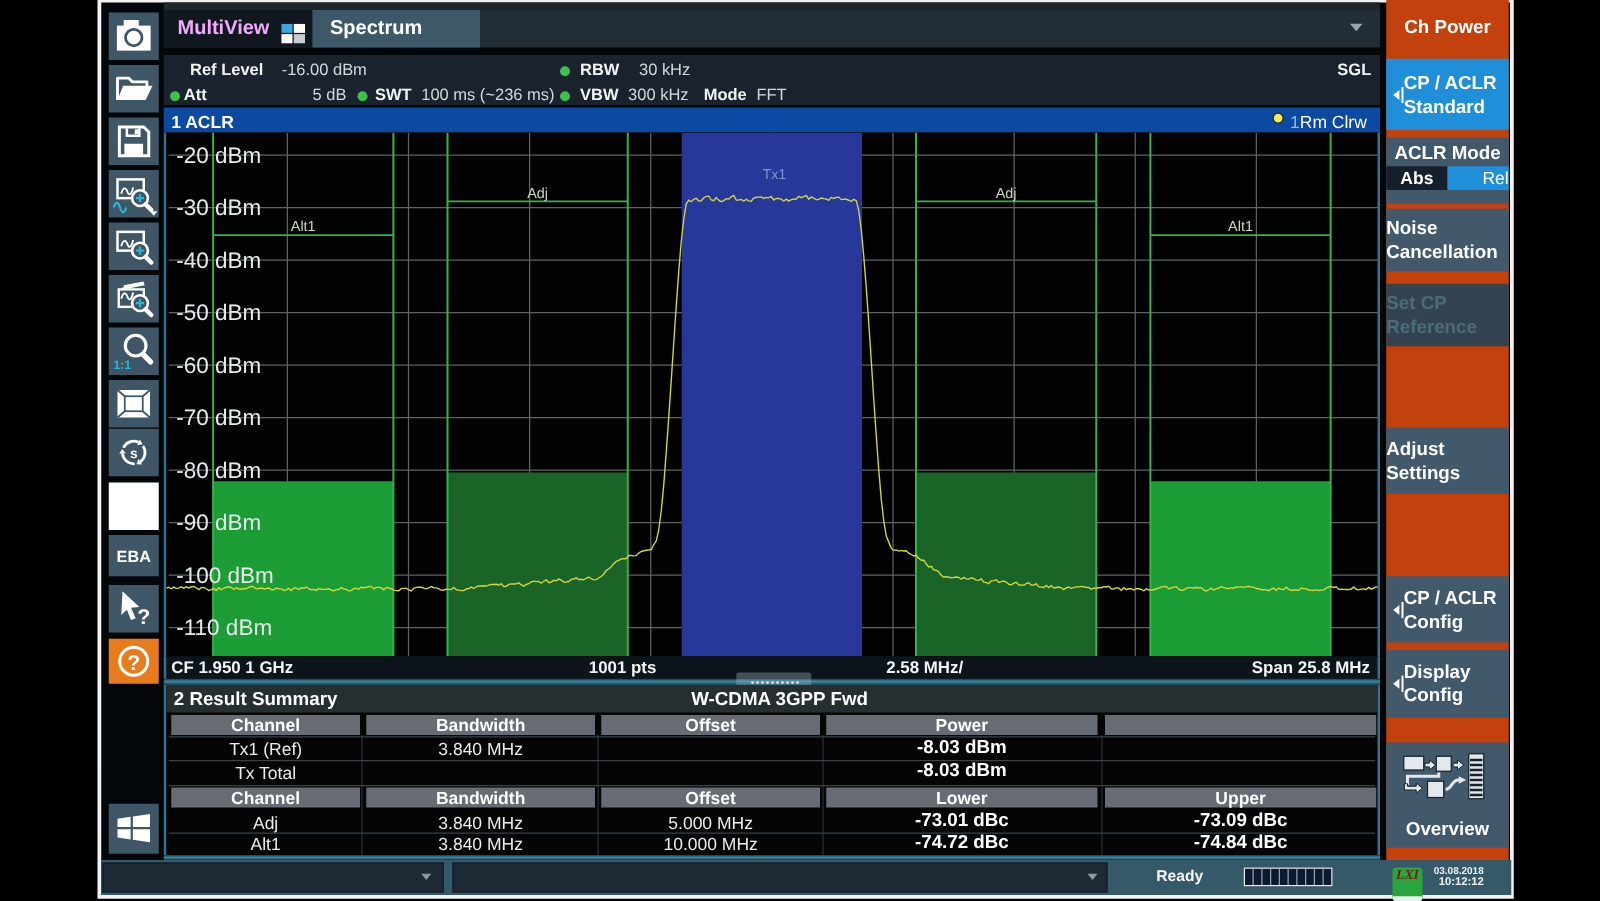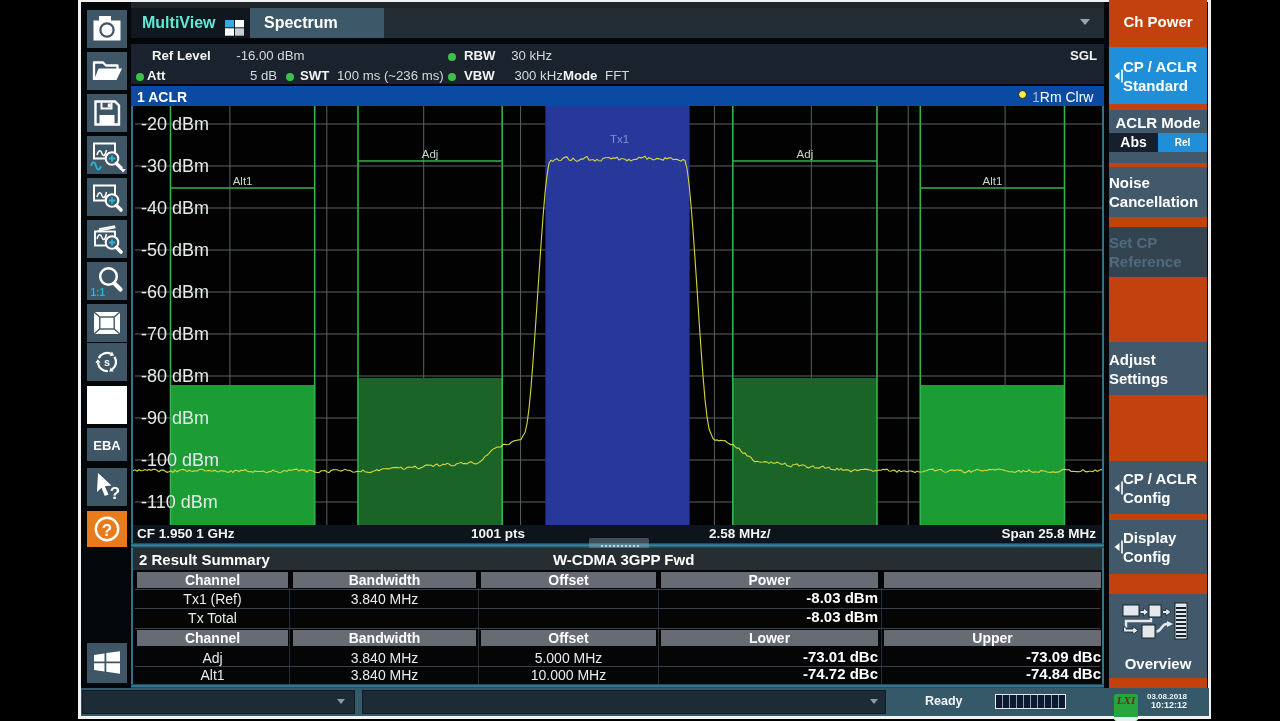--- a/index.html
+++ b/index.html
@@ -1,35 +1,35 @@
 <!DOCTYPE html>
 <html><head><meta charset="utf-8"><title>ACLR</title><style>
 *{margin:0;padding:0;box-sizing:border-box}
 html,body{width:1280px;height:721px;background:#000;overflow:hidden}
 body{font-family:"Liberation Sans",sans-serif;position:relative}
 #root{position:absolute;left:0;top:0;width:1280px;height:721px;background:#000}
 .frame{position:absolute;left:78px;top:0;width:1133px;height:719px;border:2px solid #f2f2f2;border-left-width:3px;border-right-width:3px;border-bottom-width:3px;background:#04070a}
 .ibox{position:absolute;left:87px;width:40px;display:flex;align-items:center;justify-content:center}
 .toolbar{position:absolute;left:131px;top:8px;width:973px;height:30px;background:#232d36}
-.tabmv{position:absolute;left:0;top:0;width:119px;height:30px;background:#10171e;color:#5eead4;font-weight:bold;font-size:16px;line-height:30px;padding-left:11px}
+.tabmv{position:absolute;left:0;top:0;width:119px;height:30px;background:#10171e;color:#f0abfc;font-weight:bold;font-size:16px;line-height:30px;padding-left:11px}
 .tabsp{position:absolute;left:119px;top:0;width:134px;height:30px;background:#3d5868;color:#fff;font-weight:bold;font-size:16px;line-height:30px;padding-left:14px}
 .settings{position:absolute;left:131px;top:44px;width:973px;height:40px;background:#1a232d;color:#d3d8dc;font-size:13.2px}
 .settings b{color:#f2f4f4}
 .srow{position:absolute;white-space:nowrap}
 .gdot{position:absolute;width:8px;height:8px;border-radius:50%;background:#3ec14b}
 .titlebar{position:absolute;left:131px;top:86px;width:973px;height:20px;background:#0b4aa2;color:#fff}
 .chartwrap{position:absolute;left:131px;top:106px;width:973px;height:419px;background:#020202;border-left:2px solid #35718c;border-right:2px solid #35718c}
 .cfbar{position:absolute;left:131px;top:525px;width:973px;height:18px;background:#0d141c;border-left:2px solid #35718c;border-right:2px solid #35718c;color:#f2f4f4;font-size:13.5px;font-weight:bold}
 .sep1{position:absolute;left:131px;top:543px;width:973px;height:5px;background:linear-gradient(#123c4a,#3e88a4 45%,#123c4a)}
 .grip{position:absolute;left:589px;top:538px;width:60px;height:15px;background:rgba(150,175,188,.38);border-radius:2px}
 .rswin{position:absolute;left:131px;top:548px;width:973px;height:136px;background:#050505;border-left:2px solid #35718c;border-right:2px solid #35718c}
 .rstitle{position:absolute;left:0;top:0;width:969px;height:22px;background:#262e31;color:#fff;font-weight:bold;font-size:15px}
 .hcell{position:absolute;background:#666b74;color:#fff;font-weight:bold;font-size:14px;text-align:center;height:16px;line-height:16px}
 .tval{position:absolute;color:#e9eced;font-size:14px;text-align:center;white-space:nowrap}
-.tbold{position:absolute;color:#fff;font-weight:bold;font-size:15px;text-align:right;white-space:nowrap}
+.tbold{position:absolute;color:#fff;font-weight:bold;font-size:15px;text-align:center;white-space:nowrap}
 .sep2{position:absolute;left:131px;top:684px;width:973px;height:4px;background:linear-gradient(#123c4a,#3e88a4 50%,#123c4a)}
 .statusbar{position:absolute;left:81px;top:688px;width:1128px;height:28px;background:#36596a}
 .sbox{position:absolute;top:2px;height:24px;background:#1d2b37;border:1px solid #101b24}
 .skpanel{position:absolute;left:1109px;top:0;width:98px;height:688px;background:#c2410c}
 .skhead{position:absolute;left:0;top:13px;width:98px;text-align:center;color:#fff;font-weight:bold;font-size:15px}
 .sk{position:absolute;left:0;width:98px;background:#41596b;color:#fff}
 .skblue{background:#1e8fd8}
 .skdis{background:#334450;color:#4e6b7b}
 .skdis .sktxt{color:#4e6b7b}
 .sktxt{position:absolute;left:0;right:0;top:50%;transform:translateY(-50%);text-align:left;font-weight:bold;font-size:15px;line-height:19px}
@@ -151,31 +151,31 @@
       <div class="tabmv">MultiView <span style="position:absolute;left:94px;top:6px"><svg width="19" height="16" viewBox="0 0 19 16" style="vertical-align:-2px">
             <rect x="0" y="0" width="9" height="7.3" fill="#3aa7df"></rect>
             <rect x="10" y="0" width="9" height="7.3" fill="#fff"></rect>
             <rect x="0" y="8.3" width="9" height="7.4" fill="#fff"></rect>
             <rect x="10" y="8.3" width="9" height="7.4" fill="#c5ced2"></rect>
           </svg></span></div>
       <div class="tabsp">Spectrum</div>
       <div style="position:absolute;right:14px;top:11px;width:0;height:0;border-left:5px solid transparent;border-right:5px solid transparent;border-top:6px solid #9aa4aa"></div>
     </div>
     <div class="settings">
-      <div class="srow" style="left:21px;top:4px"><b>Ref Level</b> <span style="margin-left:22px">-16.00 dBm</span></div>
+      <div class="srow" style="left:21px;top:4px"><b>Ref Level</b> <span style="margin-left:11px">-16.00 dBm</span></div>
       <div class="gdot" style="left:317px;top:9px"></div>
       <div class="srow" style="left:333px;top:4px"><b>RBW</b> <span style="margin-left:12px">30 kHz</span></div>
       <div class="srow" style="right:7px;top:4px"><b>SGL</b></div>
       <div class="gdot" style="left:5px;top:29px"></div>
       <div class="srow" style="left:16px;top:24px"><b>Att</b></div>
       <div class="srow" style="left:119px;top:24px">5 dB</div>
       <div class="gdot" style="left:155px;top:29px"></div>
       <div class="srow" style="left:169px;top:24px"><b>SWT</b> <span style="margin-left:4px">100 ms (~236 ms)</span></div>
       <div class="gdot" style="left:317px;top:29px"></div>
-      <div class="srow" style="left:333px;top:24px"><b>VBW</b> <span style="margin-left:16px">300 kHz</span></div>
+      <div class="srow" style="left:333px;top:24px"><b>VBW</b> <span style="margin-left:4px">300 kHz</span></div>
       <div class="srow" style="left:432px;top:24px"><b>Mode</b> <span style="margin-left:4px">FFT</span></div>
     </div>
     <div class="titlebar">
       <span style="position:absolute;left:6px;top:3px;font-weight:bold;font-size:14px">1 ACLR</span>
       <span style="position:absolute;left:887px;top:4px;width:9px;height:9px;border-radius:50%;background:#f0ee52;border:1.5px solid #222"></span>
       <span style="position:absolute;left:901px;top:3px;font-size:14px"><span style="color:#9db7e8">1</span>Rm Clrw</span>
     </div>
     <div class="chartwrap">
       <svg width="973" height="419" viewBox="0 0 973 419" style="position:absolute;left:0;top:0">
         <g stroke="#5c6363" stroke-width="1">
@@ -332,21 +332,21 @@
       <div class="sk skblue" style="top:47px;height:57px">
         <svg class="skarr" width="11" height="16" viewBox="0 0 11 16">
           <path d="M0.5 8 L5.5 4 V12 Z" fill="#fff"></path>
           <rect x="7.2" y="1.5" width="1.6" height="13" fill="#fff"></rect>
         </svg>
         <div class="sktxt" style="left:14px;">CP / ACLR<br>Standard</div>
       </div>
       <div class="sk" style="top:110px;height:53px">
         <div style="position:absolute;top:4px;left:0;right:0;text-align:center;font-weight:bold;font-size:15px;color:#fff">ACLR Mode</div>
         <div style="position:absolute;left:0;top:23px;width:49px;height:19px;background:#16202c;text-align:center;font-weight:bold;font-size:14px;color:#fff;line-height:19px">Abs</div>
-        <div style="position:absolute;left:49px;top:23px;width:49px;height:19px;background:#1e8fd8;text-align:center;font-weight:bold;font-size:10px;color:#fff;line-height:19px">Rel</div>
+        <div style="position:absolute;left:49px;top:23px;width:49px;height:19px;background:#1e8fd8;text-align:right;font-weight:normal;font-size:14px;color:#fff;line-height:19px">Rel</div>
       </div>
       <div class="sk skdis" style="top:227px;height:50px">
         <div class="sktxt" style="">Set CP<br>Reference</div>
       </div>
       <div class="sk" style="top:167px;height:50px">
         <div class="sktxt" style="">Noise<br>Cancellation</div>
       </div>
       <div class="sk" style="top:342px;height:53px">
         <div class="sktxt" style="">Adjust<br>Settings</div>
       </div>

